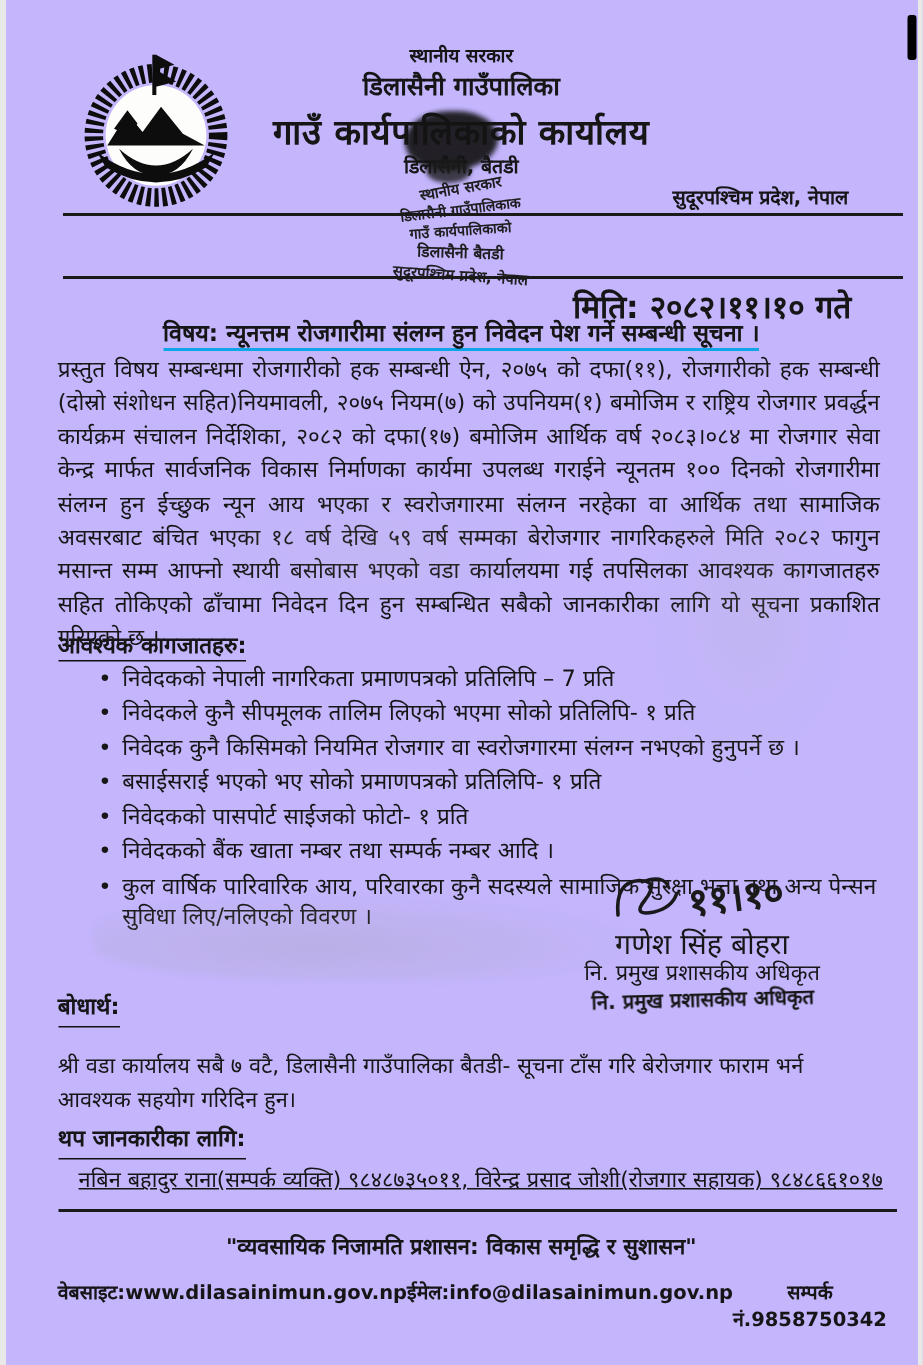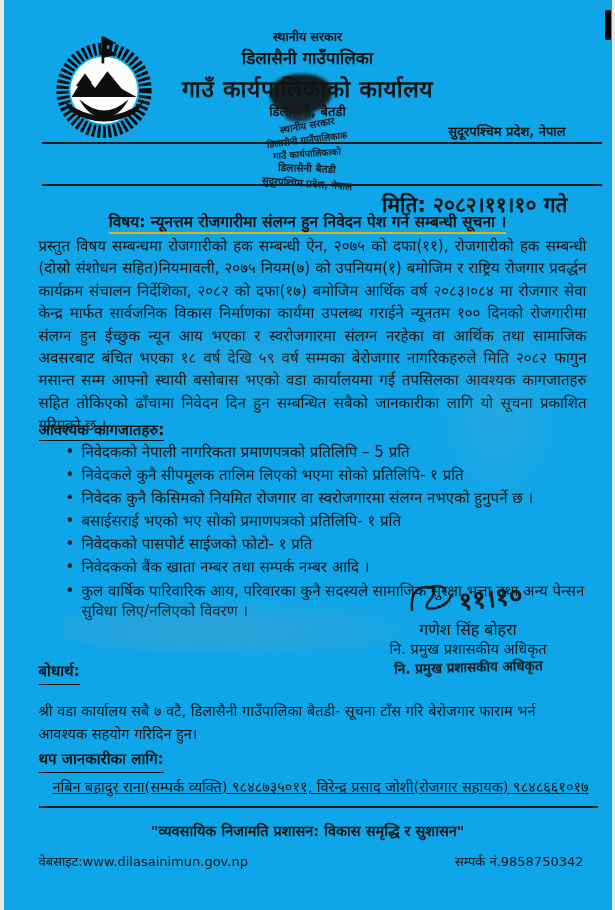--- a/index.html
+++ b/index.html
@@ -1,18 +1,18 @@
 <!DOCTYPE html>
 <html><head>
 <meta charset="utf-8">
 <style>
   html,body { margin:0; padding:0; background:#e8e8e6; }
   .page {
     position:relative; width:608px; height:910px; margin:0 auto;
-    background:#0ea5e9; overflow:hidden;
+    background:#c4b5fd; overflow:hidden;
     font-family:"DejaVu Sans","Liberation Sans",sans-serif;
     color:#161616;
   }
   
   .emblem { position:absolute; left:44px; top:28px; width:112px; height:120px; }
   .hdr-center { position:absolute; left:0; right:0; top:30px; text-align:center; line-height:1.15; }
   .hdr-l1 { font-size:12.5px; font-weight:bold; }
   .hdr-l2 { font-size:17px; font-weight:bold; margin-top:5px; }
   .hdr-l3 { font-size:23px; font-weight:bold; margin-top:7px; letter-spacing:.5px; }
   .hdr-l4 { font-size:13px; font-weight:bold; margin-top:3px; }
@@ -29,45 +29,45 @@
   .st4 { font-size:10px; margin-top:1px; transform:rotate(4deg); }
   
   .rule { position:absolute; left:38px; right:10px; border-top:2px solid #1a1a1a; }
   .rule1 { top:142px; }
   .rule2 { top:184px; }
   .rule3 { top:806px; left:35px; right:14px; }
   .refs { position:absolute; left:36px; top:147px; font-size:12.5px; font-weight:bold; line-height:17px; }
   
   .date-line { position:absolute; right:44px; top:190px; font-size:21px; font-weight:bold; }
   .subject { position:absolute; left:0; right:0; top:210px; text-align:center; }
-  .subject span { font-size:15.5px; font-weight:bold; border-bottom:2px solid #eab308; padding-bottom:1px; }
+  .subject span { font-size:15.5px; font-weight:bold; border-bottom:2px solid #0ea5e9; padding-bottom:1px; }
   
   .body-para { position:absolute; left:35px; width:548px; top:235px; font-size:15px; line-height:22.4px; text-align:justify; }
   .docs-heading { position:absolute; left:35px; top:419px; }
   .u-head { font-size:15px; font-weight:bold; border-bottom:1.6px solid #111; padding-bottom:1px; display:inline-block; }
   .docs-list { position:absolute; left:78px; top:442px; width:505px; margin:0; padding:0; list-style:none; font-size:15px; }
   .docs-list li { position:relative; line-height:20.6px; margin-bottom:2.5px; }
   .docs-list li::before { content:"•"; position:absolute; left:-16px; top:0; font-size:15px; }
   
   .sig-block { position:absolute; right:36px; top:580px; width:215px; text-align:center; }
   .sig-scribble { display:block; margin:0 auto -2px auto; }
-  .sig-name { font-size:16px; line-height:20px; }
+  .sig-name { font-size:19px; line-height:20px; }
   .sig-desig { font-size:14.5px; line-height:19px; }
   .sig-stamp { font-size:13.5px; font-weight:bold; transform:rotate(-1.5deg); filter:blur(.3px); line-height:17px; }
   
   .cc { position:absolute; left:35px; top:660px; width:550px; font-size:14.5px; line-height:23px; }
   .cc-item1 { margin-top:15px; }
   .more { position:absolute; left:35px; top:748px; width:550px; font-size:14.5px; line-height:23px;text-decoration:underline; }
   .more-line { margin-top:3px;text-align:right; }
   
   .slogan { position:absolute; left:0; right:0; top:820px; text-align:center; font-size:14.5px; font-weight:bold; }
-  .contact-row { position:absolute; left:35px; right:28px; top:852px; display:flex; font-size:13px; font-weight:normal; }
+  .contact-row { position:absolute; left:35px; right:28px; top:852px; display:flex; font-size:13px; font-weight:bold; }
   .contact-row .cw { flex:1.25; text-align:left; }
   .contact-row .ce { flex:1.3; text-align:left; }
-  .contact-row .cp { flex:1; text-align:right; }
+  .contact-row .cp { flex:1; text-align:center; }
   
   .artifact-bar { position:absolute; right:1px; top:10px; width:6px; height:30px; background:#000; border-radius:2px; }
   .smudge1 { position:absolute; left:58px; top:596px; width:370px; height:58px;
     background:radial-gradient(ellipse at 40% 60%, #9a9a96 0%, rgba(160,160,155,.5) 45%, rgba(200,200,196,0) 75%);
     opacity:.22; filter:blur(2.5px); border-radius:40%; }
   .smudge2 { position:absolute; left:420px; top:300px; width:150px; height:220px;
     background:radial-gradient(ellipse at 50% 50%, #b5b5b0 0%, rgba(200,200,195,0) 70%);
     opacity:.14; filter:blur(3px); border-radius:50%; }
   .smudge3 { position:absolute; left:120px; top:320px; width:260px; height:90px;
     background:radial-gradient(ellipse at 50% 50%, #bcbcb8 0%, rgba(210,210,205,0) 72%);
@@ -120,21 +120,21 @@
     <span>विषय: न्यूनत्तम रोजगारीमा संलग्न हुन निवेदन पेश गर्ने सम्बन्धी सूचना ।</span>
   </div>
 
   <div class="body-para">प्रस्तुत विषय सम्बन्धमा रोजगारीको हक सम्बन्धी ऐन, २०७५ को दफा(११), रोजगारीको हक सम्बन्धी (दोस्रो संशोधन सहित)नियमावली, २०७५ नियम(७) को उपनियम(१) बमोजिम र राष्ट्रिय रोजगार प्रवर्द्धन कार्यक्रम संचालन निर्देशिका, २०८२ को दफा(१७) बमोजिम आर्थिक वर्ष २०८३।०८४ मा रोजगार सेवा केन्द्र मार्फत सार्वजनिक विकास निर्माणका कार्यमा उपलब्ध गराईने न्यूनतम १०० दिनको रोजगारीमा संलग्न हुन ईच्छुक  न्यून आय भएका र स्वरोजगारमा संलग्न नरहेका वा आर्थिक तथा सामाजिक अवसरबाट बंचित भएका १८ वर्ष देखि ५९ वर्ष सम्मका बेरोजगार नागरिकहरुले मिति २०८२ फागुन मसान्त सम्म आफ्नो स्थायी बसोबास भएको वडा कार्यालयमा गई तपसिलका आवश्यक कागजातहरु सहित तोकिएको ढाँचामा निवेदन दिन हुन  सम्बन्धित सबैको जानकारीका लागि यो सूचना प्रकाशित गरिएको छ ।</div>
 
   <div class="docs-heading">
     <span class="u-head">आवश्यक कागजातहरु:</span>
   </div>
 
   <ul class="docs-list">
-    <li>निवेदकको नेपाली नागरिकता प्रमाणपत्रको प्रतिलिपि – 5 प्रति</li>
+    <li>निवेदकको नेपाली नागरिकता प्रमाणपत्रको प्रतिलिपि – 7 प्रति</li>
     <li>निवेदकले कुनै सीपमूलक तालिम लिएको भएमा सोको प्रतिलिपि- १ प्रति</li>
     <li>निवेदक कुनै किसिमको नियमित रोजगार वा स्वरोजगारमा संलग्न नभएको हुनुपर्ने छ ।</li>
     <li>बसाईसराई भएको भए सोको प्रमाणपत्रको प्रतिलिपि- १ प्रति</li>
     <li>निवेदकको पासपोर्ट साईजको फोटो- १ प्रति</li>
     <li>निवेदकको बैंक खाता नम्बर तथा सम्पर्क नम्बर आदि ।</li>
     <li>कुल वार्षिक पारिवारिक आय, परिवारका कुनै सदस्यले सामाजिक सुरक्षा भत्ता तथा अन्य पेन्सन सुविधा लिए/नलिएको विवरण ।</li>
   </ul>
 
   <div class="sig-block">
     <svg class="sig-scribble" width="140" height="42" viewBox="0 0 140 42">
@@ -156,20 +156,21 @@
     <span class="u-head">थप जानकारीका लागि:</span>
     <div class="more-line">नबिन बहादुर राना(सम्पर्क व्यक्ति) ९८४८७३५०११, विरेन्द्र प्रसाद जोशी(रोजगार सहायक) ९८४८६६१०१७</div>
   </div>
 
   <div class="rule rule3"></div>
 
   <div class="slogan">"व्यवसायिक निजामति प्रशासन: विकास समृद्धि र सुशासन"</div>
 
   <div class="contact-row">
     <span class="cw">वेबसाइट:www.dilasainimun.gov.np</span>
+    <span class="ce">ईमेल:info@dilasainimun.gov.np</span>
     <span class="cp">सम्पर्क नं.9858750342</span>
   </div>
 
   <div class="artifact-bar"></div>
   <div class="smudge1"></div>
   <div class="smudge2"></div>
   <div class="smudge3"></div>
 
 </div>
 

